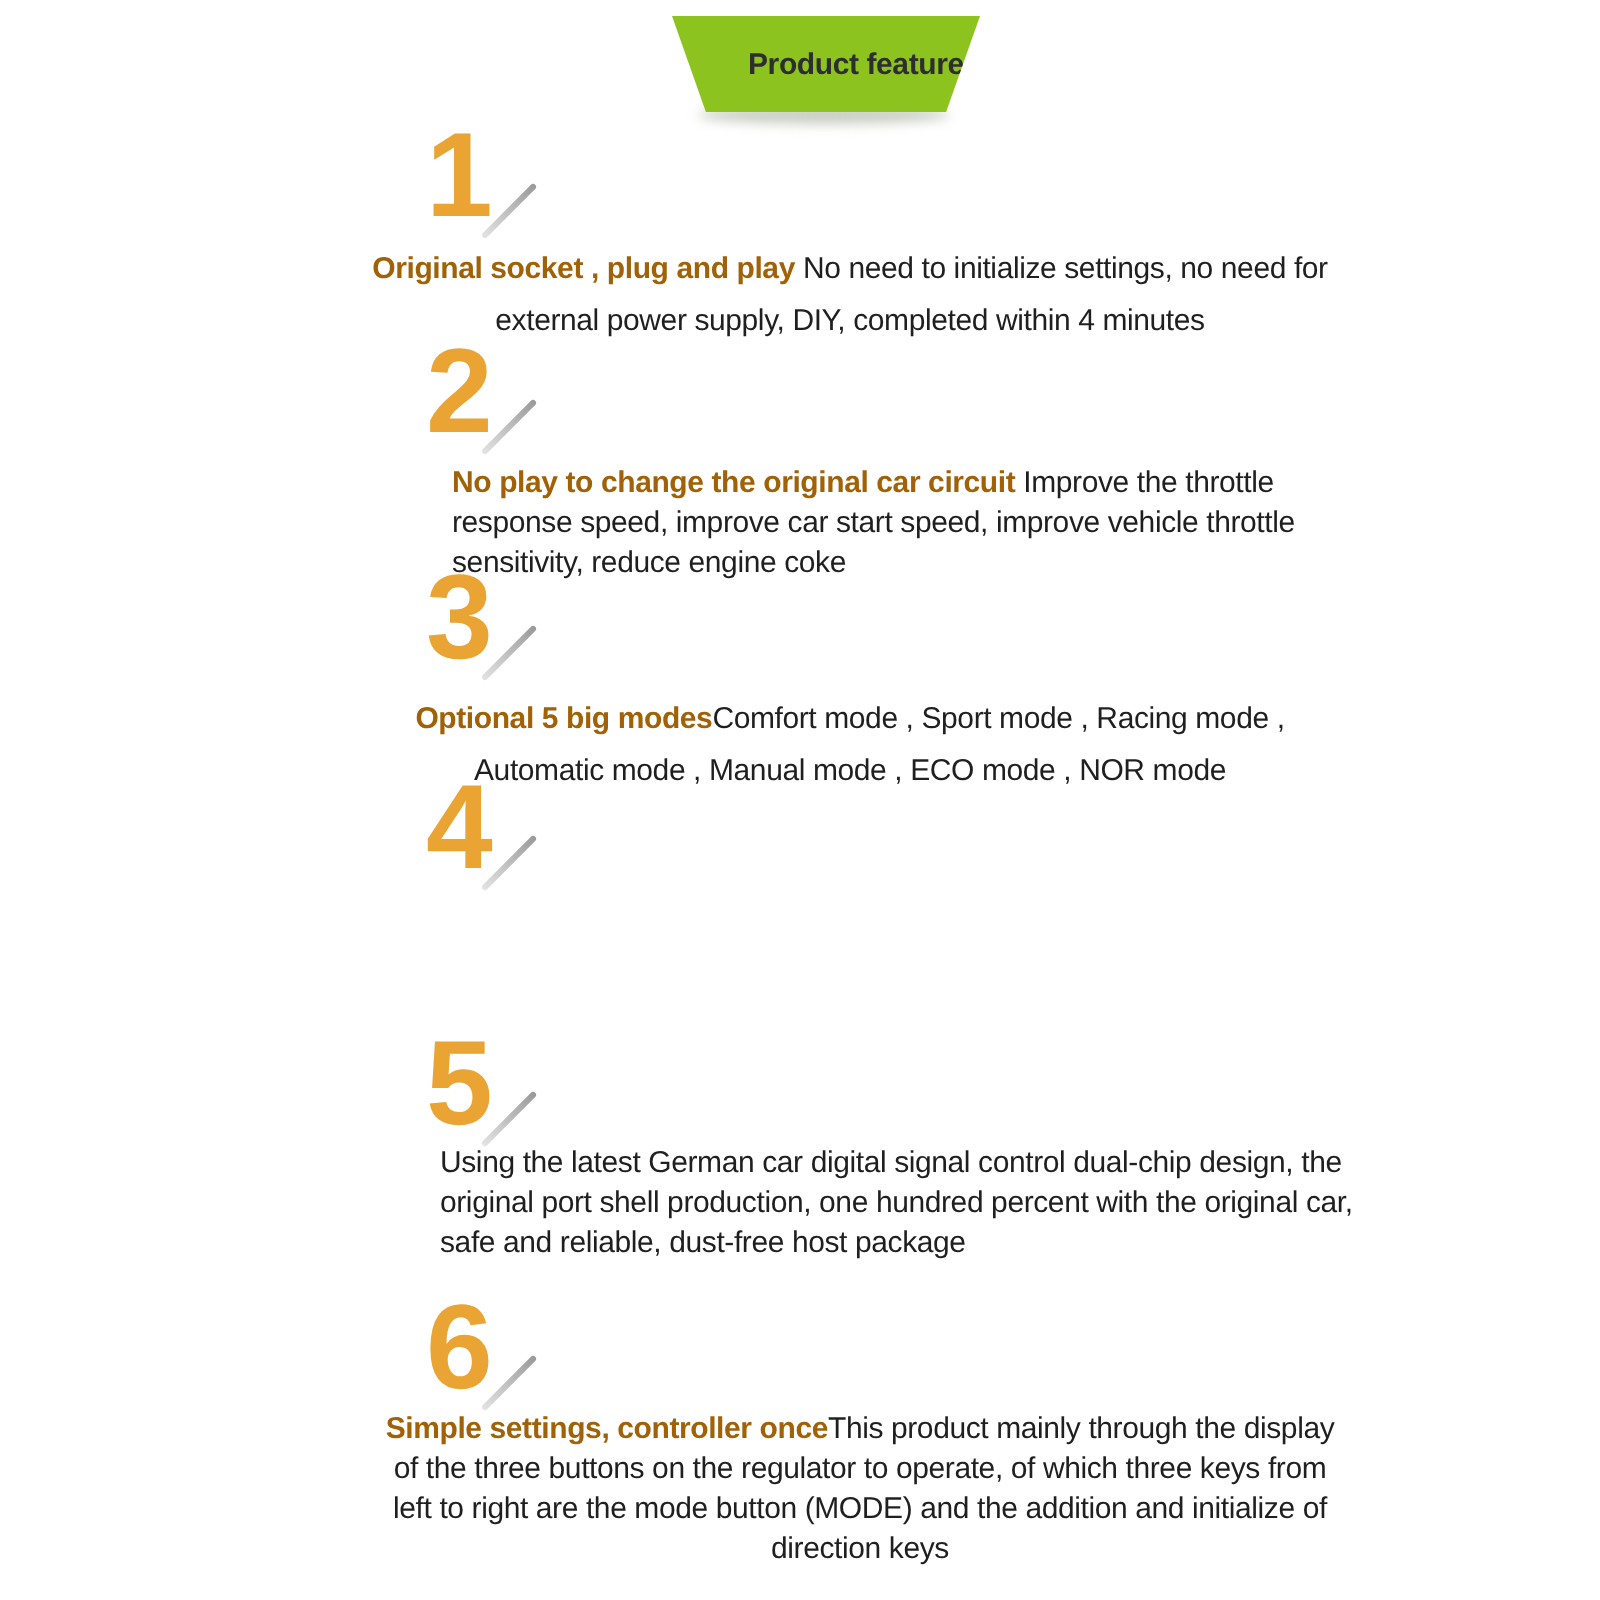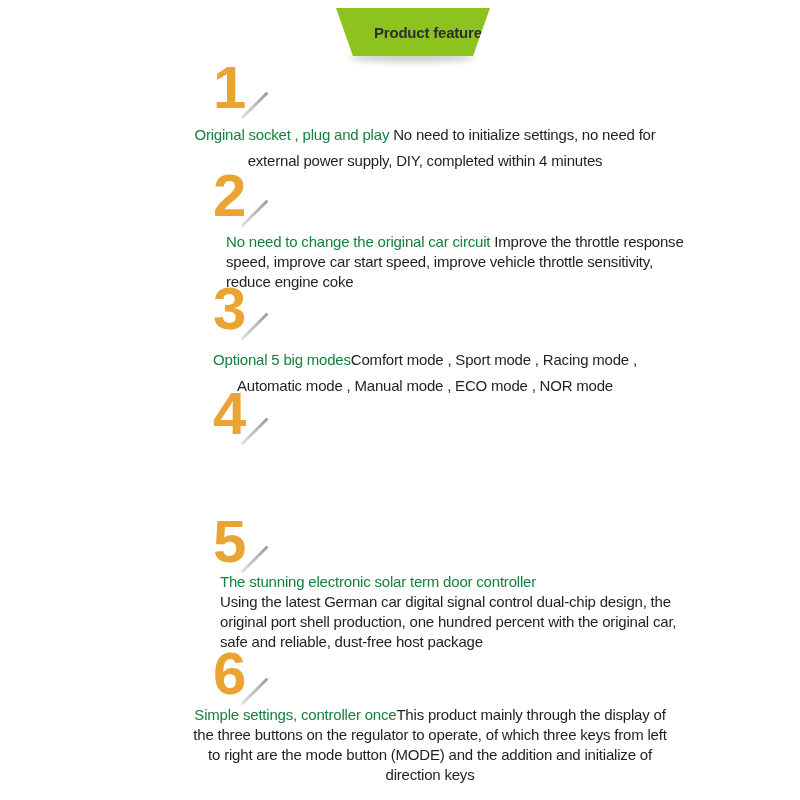--- a/index.html
+++ b/index.html
@@ -38,21 +38,21 @@
   .numglyph::after {
     content:""; position:absolute; right:-27px; bottom:7px;
     width:37px; height:3px; border-radius:2px;
     background:linear-gradient(90deg, #e3e3e3, #999999);
     transform:rotate(-45deg);
   }
 
   .txt {
     font-size:15px; letter-spacing:-0.2px; color:#1f1f1f; margin:0;
   }
-  .head { color:#15803d; }
+  .head { color:#a16207;font-weight:bold; }
   .s5 .head { display:block; }
 
   .s1 .txt { width:480px; margin:8px 0 0 185px;  text-align:center; line-height:26px; }
   .s2 .txt { width:465px; margin:10px 0 0 226px; text-align:left;   line-height:20px; }
   .s3 .txt { width:480px; margin:12px 0 0 185px; text-align:center; line-height:26px; }
   .s4 .txt { width:465px; margin:4px 0 0 215px;  text-align:left;   line-height:24px; }
   .s5 .txt { width:480px; margin:4px 0 0 220px;  text-align:left;   line-height:20px; }
   .s6 .txt { width:480px; margin:5px 0 0 190px;  text-align:center; line-height:20px; }
 </style>
 </head>
@@ -65,35 +65,35 @@
     <span class="banner-label">Product features</span>
   </div>
 
   <section class="feature s1">
     <div class="num"><span class="numglyph">1</span></div>
     <p class="txt"><span class="head">Original socket , plug and play</span><span> No need to initialize settings, no need for external power supply, DIY, completed within 4 minutes</span></p>
   </section>
 
   <section class="feature s2">
     <div class="num"><span class="numglyph">2</span></div>
-    <p class="txt"><span class="head">No need to change the original car circuit</span><span> Improve the throttle response speed, improve car start speed, improve vehicle throttle sensitivity, reduce engine coke</span></p>
+    <p class="txt"><span class="head">No play to change the original car circuit</span><span> Improve the throttle response speed, improve car start speed, improve vehicle throttle sensitivity, reduce engine coke</span></p>
   </section>
 
   <section class="feature s3">
     <div class="num"><span class="numglyph">3</span></div>
     <p class="txt"><span class="head">Optional 5 big modes</span><span>Comfort mode , Sport mode , Racing mode , Automatic mode , Manual mode , ECO mode , NOR mode</span></p>
   </section>
 
   <section class="feature s4">
     <div class="num"><span class="numglyph">4</span></div>
   </section>
 
   <section class="feature s5">
     <div class="num"><span class="numglyph">5</span></div>
-    <p class="txt"><span class="head">The stunning electronic solar term door controller</span><span>Using the latest German car digital signal control dual-chip design, the original port shell production, one hundred percent with the original car, safe and reliable, dust-free host package</span></p>
+    <p class="txt"><span>Using the latest German car digital signal control dual-chip design, the original port shell production, one hundred percent with the original car, safe and reliable, dust-free host package</span></p>
   </section>
 
   <section class="feature s6">
     <div class="num"><span class="numglyph">6</span></div>
     <p class="txt"><span class="head">Simple settings, controller once</span><span>This product mainly through the display of the three buttons on the regulator to operate, of which three keys from left to right are the mode button (MODE) and the addition and initialize of direction keys</span></p>
   </section>
 
 </div>
 
 </body></html>

